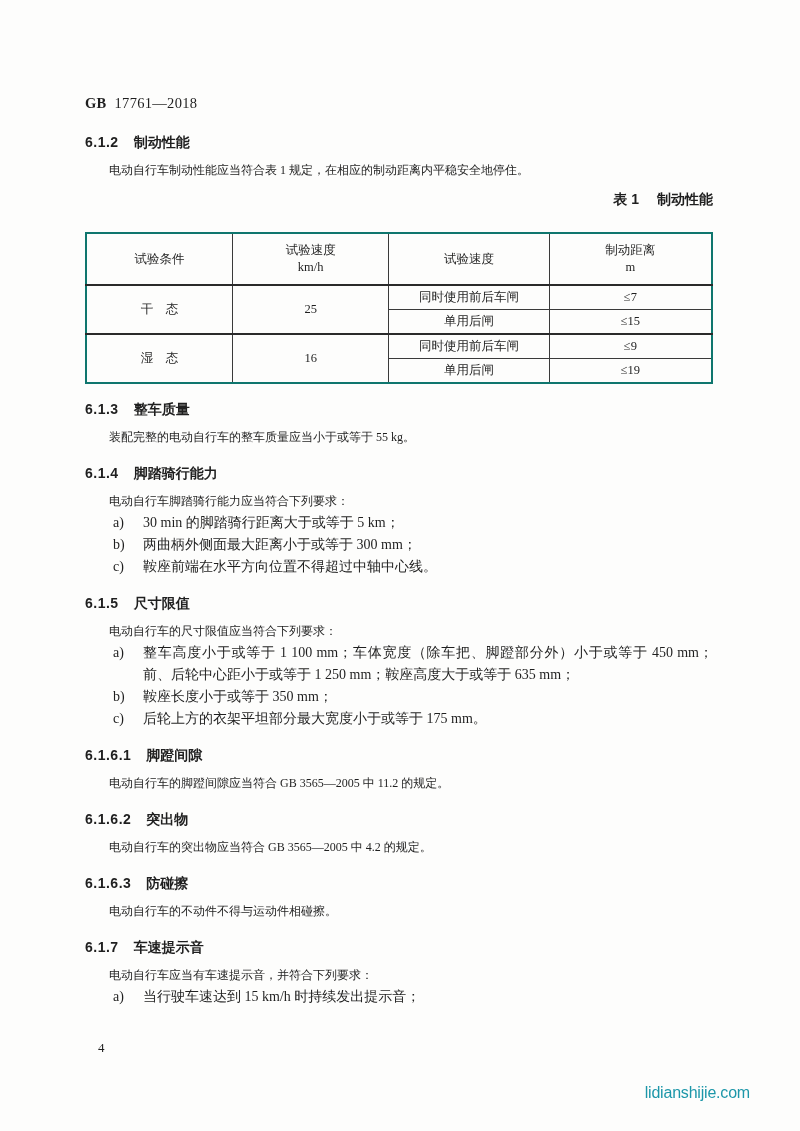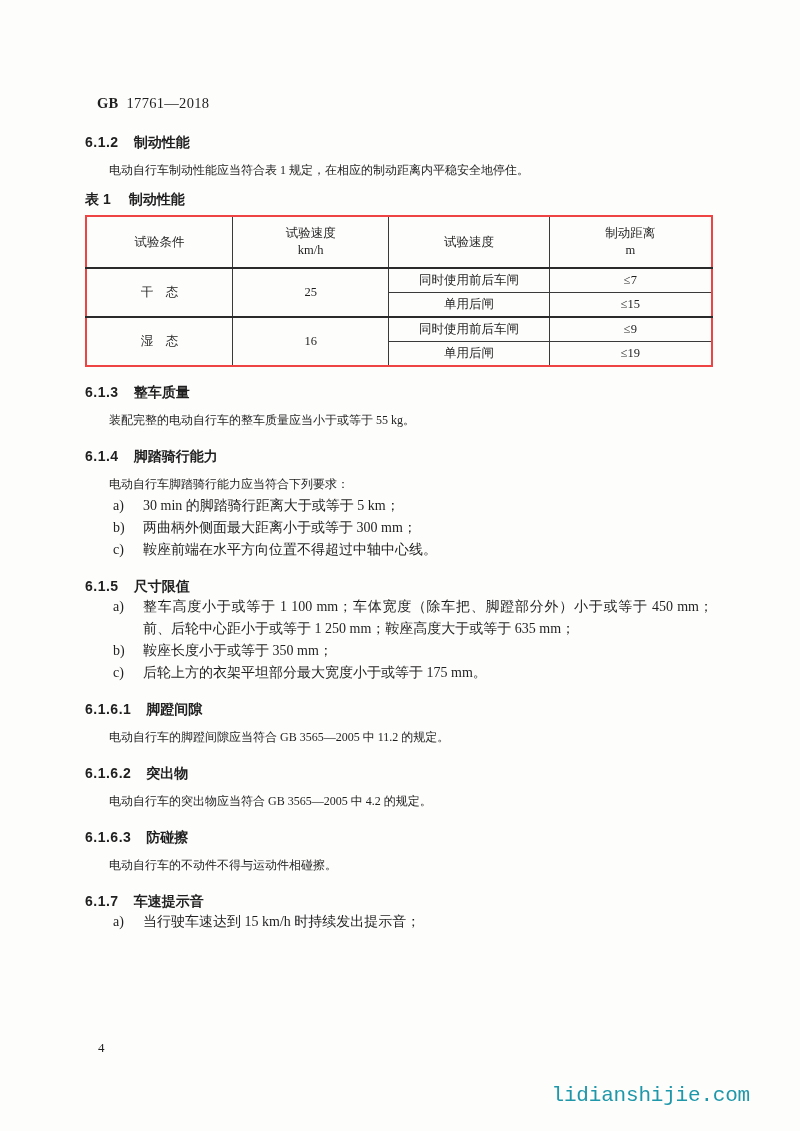--- a/index.html
+++ b/index.html
@@ -13,21 +13,20 @@
     padding: 95px 87px 0 85px;
     color: #1f1f1f;
     font-family: "Liberation Serif", "DejaVu Serif", serif;
     overflow: hidden;
   }
   
   .doc-code {
     font-size: 14.5px;
     line-height: 17px;
     letter-spacing: .3px;
-    margin-left: 12px;
   }
   .doc-code .cp { font-weight: bold; margin-right: 8px; }
   
   .sec {
     margin: 15px 0 0 0;
     font-family: "Liberation Sans", "DejaVu Sans", sans-serif;
     font-weight: bold;
     font-size: 14px;
     line-height: 20px;
   }
@@ -47,33 +46,33 @@
     margin: 0;
     padding-left: 28px;
     font-size: 14px;
     line-height: 22px;
   }
   .li .li-label { flex: 0 0 30px; }
   .li .li-text { flex: 1 1 auto; text-align: justify; }
   
   .tbl-caption {
     margin-top: 8px;
-    text-align: left;
+    text-align: right;
     font-family: "Liberation Sans", "DejaVu Sans", sans-serif;
     font-weight: bold;
     font-size: 14px;
     line-height: 20px;
   }
   .tbl-caption .cap-title { margin-left: 18px; }
   
   table.t1 {
     width: 100%;
-    margin-top: 6px;
+    margin-top: 23px;
     border-collapse: collapse;
-    border: 2px solid #ef4444;
+    border: 2px solid #0f766e;
     font-size: 12.5px;
     table-layout: fixed;
   }
   table.t1 th, table.t1 td {
     border: 1px solid #3a3a3a;
     text-align: center;
     vertical-align: middle;
     font-weight: normal;
     padding: 0 4px;
   }
@@ -85,22 +84,22 @@
   .page-num {
     position: absolute;
     left: 98px;
     top: 1040px;
     font-size: 13px;
   }
   .watermark {
     position: absolute;
     right: 50px;
     top: 1084px;
-    font-family: Liberation Mono, monospace;
-    font-size: 21px;
+    font-family: Liberation Sans, sans-serif;
+    font-size: 16px;
     letter-spacing: -0.2px;
   }
 </style>
 </head>
 <body>
 
 <div class="page">
 
   <div class="doc-code">
     <span class="cp">GB</span><span>17761—2018</span>
@@ -178,20 +177,21 @@
     <span class="li-text">两曲柄外侧面最大距离小于或等于 300 mm；</span>
   </div>
   <div class="li">
     <span class="li-label">c)</span>
     <span class="li-text">鞍座前端在水平方向位置不得超过中轴中心线。</span>
   </div>
 
   <div class="sec">
     <span class="num">6.1.5</span><span class="ttl">尺寸限值</span>
   </div>
+  <p class="para">电动自行车的尺寸限值应当符合下列要求：</p>
   <div class="li">
     <span class="li-label">a)</span>
     <span class="li-text">整车高度小于或等于 1 100 mm；车体宽度（除车把、脚蹬部分外）小于或等于 450 mm；前、后轮中心距小于或等于 1 250 mm；鞍座高度大于或等于 635 mm；</span>
   </div>
   <div class="li">
     <span class="li-label">b)</span>
     <span class="li-text">鞍座长度小于或等于 350 mm；</span>
   </div>
   <div class="li">
     <span class="li-label">c)</span>
@@ -210,20 +210,21 @@
   <p class="para">电动自行车的突出物应当符合 GB 3565—2005 中 4.2 的规定。</p>
 
   <div class="sec">
     <span class="num">6.1.6.3</span><span class="ttl">防碰擦</span>
   </div>
   <p class="para">电动自行车的不动件不得与运动件相碰擦。</p>
 
   <div class="sec">
     <span class="num">6.1.7</span><span class="ttl">车速提示音</span>
   </div>
+  <p class="para">电动自行车应当有车速提示音，并符合下列要求：</p>
   <div class="li">
     <span class="li-label">a)</span>
     <span class="li-text">当行驶车速达到 15 km/h 时持续发出提示音；</span>
   </div>
 
   <div class="page-num">4</div>
   <div class="watermark" style="color: rgb(29, 151, 169);">lidianshijie.com</div>
 
 </div>
 

